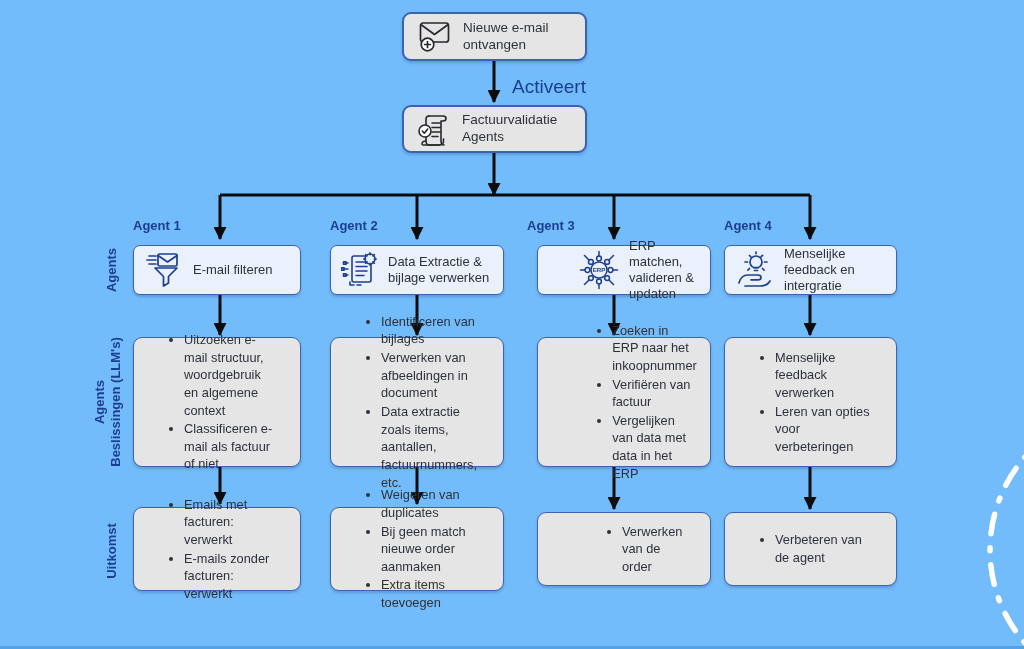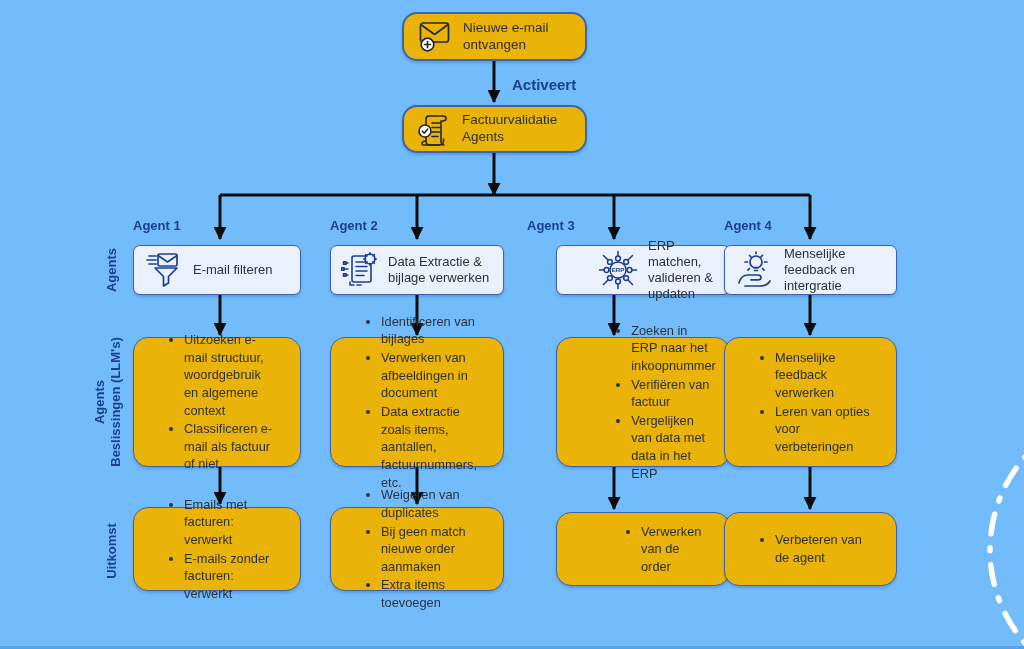--- a/index.html
+++ b/index.html
@@ -3,41 +3,41 @@
 <meta charset="utf-8">
 <style>
   html,body{margin:0;padding:0;}
   .canvas{
     position:relative;width:1024px;height:649px;overflow:hidden;
     background:#73bcfc;
     font-family:"Liberation Sans","DejaVu Sans",sans-serif;
     color:#2d313a;
   }
   .box{
-    position:absolute;background:#eab308;border:2px solid #3b63ae;border-radius:15px;
+    position:absolute;background:#e5e5e5;border:2px solid #3b63ae;border-radius:9px;
     box-shadow:0 2px 3px rgba(20,40,90,.22);
     display:flex;align-items:center;box-sizing:border-box;
   }
   .titlebox{padding:6px 8px 6px 12px;gap:10px;font-size:13.5px;line-height:1.25;}
   .agentbox{background:#eaf0fc;border-width:1.5px;border-radius:7px;padding:5px 6px 5px 10px;gap:9px;font-size:13px;line-height:1.25;}
   .listbox{border-width:1.5px;flex-direction:column;justify-content:center;padding:8px 6px;}
   .listbox ul{margin:17px;padding-left:27px;font-size:12.8px;line-height:1.38;}
   .listbox li{margin:1px 0;}
   .collabel{position:absolute;font-size:13px;font-weight:bold;color:#1c3e91;}
   .rowlabel{
     position:absolute;font-size:13px;font-weight:bold;color:#1c3e91;text-align:center;
     transform:translate(-50%,-50%) rotate(-90deg);transform-origin:center;white-space:nowrap;line-height:1.25;
   }
-  .edgelabel{position:absolute;font-size:15px;font-weight:bold;color:#1c3e91;}
+  .edgelabel{position:absolute;font-size:19px;font-weight:normal;color:#1c3e91;}
   .connector-layer,.deco-layer{position:absolute;left:0;top:0;width:1024px;height:649px;pointer-events:none;}
   .icon{flex:0 0 auto;display:block;}
   .bottom-strip{position:absolute;left:0;bottom:0;width:100%;height:3px;background:#54a3e8;}
   
   .c1{left:133px;width:168px;} .c2{left:330px;width:174px;}
-  .c3{left:556px;width:174px;padding-left:40px;} .c4{left:724px;width:173px;}
+  .c3{left:537px;width:174px;padding-left:40px;} .c4{left:724px;width:173px;}
   .row1{top:245px;height:50px;}
   .row2{top:337px;height:130px;}
   .row3a{top:507px;height:84px;}
   .row3b{top:512px;height:74px;}
 </style>
 </head>
 <body>
 
 <div class="canvas">
 

